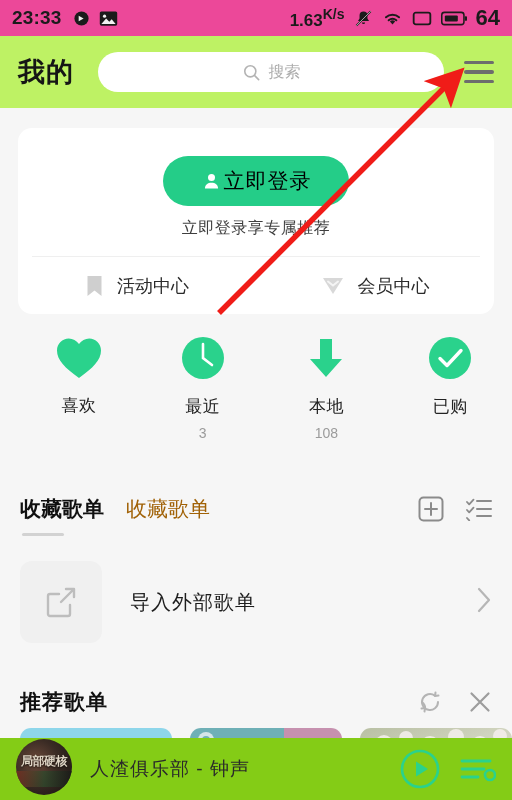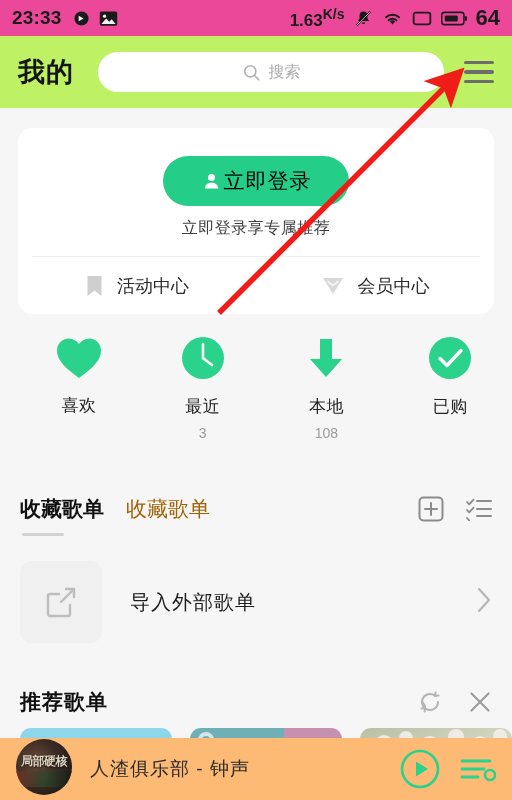--- a/index.html
+++ b/index.html
@@ -95,21 +95,21 @@
   .rec-cards { position:absolute; top:728px; left:20px; display:flex; gap:18px; }
   .rec-card { width:152px; height:60px; border-radius:11px; overflow:hidden; position:relative;
               cursor:pointer; }
   .rc1 { background:#8ed6ea; }
   .rc2 { background:linear-gradient(90deg,#6fb0b6 0 62%, #c691af 62% 100%); }
   .rc3 { background:linear-gradient(160deg,#b9c0a4 0%, #cfd3bd 45%, #e8e3de 100%); }
 
   
   .player {
     position:absolute; left:0; bottom:0; width:100%; height:62px;
-    background:#fdba74; display:flex; align-items:center; padding:0 16px;
+    background:#84cc16; display:flex; align-items:center; padding:0 16px;
   }
   .cover { width:56px; height:56px; border-radius:50%; position:relative; overflow:hidden;
            background:radial-gradient(circle at 35% 40%, #6d4a3a 0%, #3a2b24 45%, #141210 100%);
            flex:0 0 auto; margin-top:-4px; }
   .cover .cover-txt { position:absolute; top:14px; left:0; width:100%; text-align:center;
                       font-size:12px; font-weight:bold; color:#ded4c4; letter-spacing:-.5px;
                       text-shadow:0 1px 2px rgba(0,0,0,.8); }
   .cover .cover-band { position:absolute; left:0; bottom:8px; width:100%; height:16px;
                        background:linear-gradient(90deg,#7d2f22,#2f4a2c,#1a1a18); opacity:.75; }
   .track { margin-left:18px; font-size:19px; color:#2a2a2a; letter-spacing:1px;

